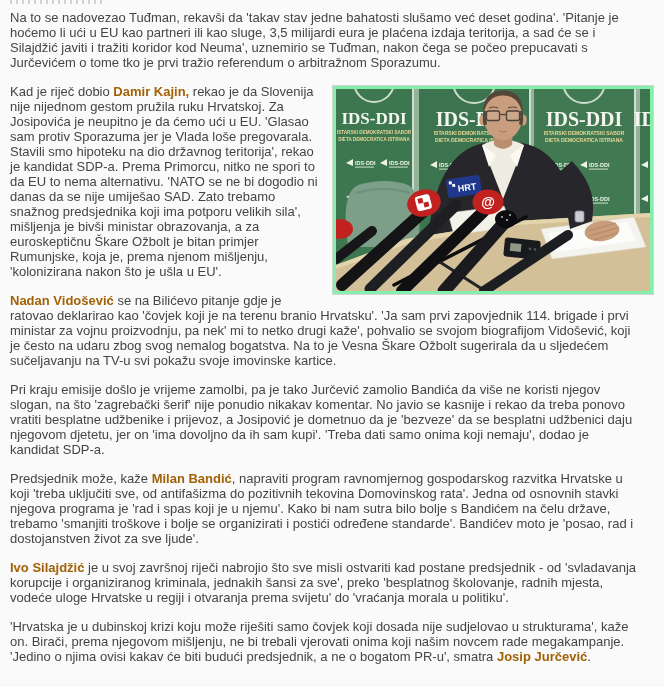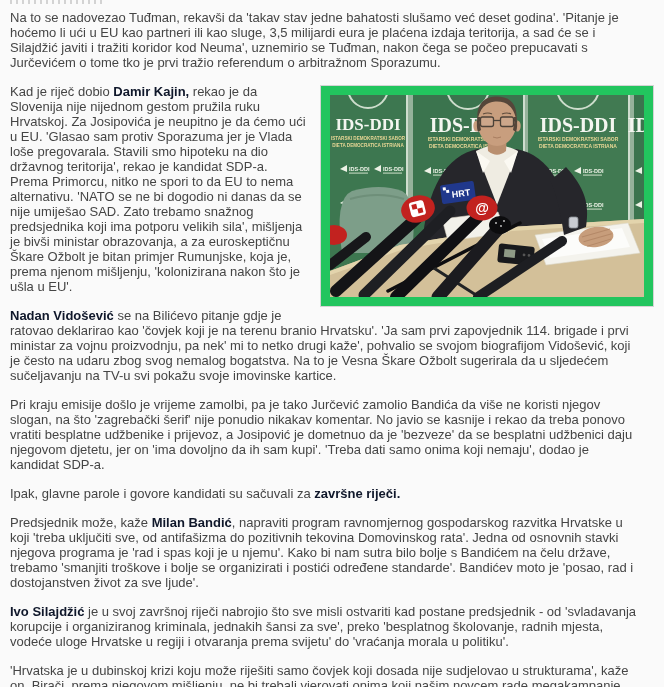--- a/index.html
+++ b/index.html
@@ -8,24 +8,24 @@
     font-family:"Liberation Sans","DejaVu Sans",sans-serif;
     font-size:13px;line-height:15px;color:#454545;
     -webkit-font-smoothing:antialiased;
   }
   .wrap{position:relative;padding:10px 10px 0 10px;}
   .top-clip{
     position:absolute;top:0;left:10px;width:96px;height:4px;opacity:.55;
     background:repeating-linear-gradient(90deg,#b3b3b3 0 2px,transparent 2px 6px);
   }
   p{margin:0 16px 14px 0;}
-  p b{color:#0f172a;text-align:right;}
+  p b{color:#a16207;text-align:right;}
   figure.photo{
-    float:right;width:314px;margin:1px 0 12px 13px;padding:9px;
-    background:#22c55e;border:1px solid #d4d4d4;
+    float:right;width:314px;margin:1px 0 12px 13px;padding:3px;
+    background:#86efac;border:1px solid #d4d4d4;
   }
   figure.photo svg{display:block;}
   .clearfix::after{content:"";display:block;clear:both;}
 </style>
 </head>
 <body>
 
 <div class="wrap clearfix">
 
   <div class="top-clip"></div>
@@ -187,20 +187,19 @@
           <circle cx="171" cy="131" r="0.9" fill="#cfcfcf"></circle>
           <circle cx="174" cy="126" r="0.9" fill="#cfcfcf"></circle>
         </g>
       </svg>
     </figure>
 
     <div id="p-rest">
         <p><span>Kad je riječ dobio </span><b>Damir Kajin,</b><span> rekao je da Slovenija nije nijednom gestom pružila ruku Hrvatskoj. Za Josipovića je neupitno je da ćemo ući u EU. 'Glasao sam protiv Sporazuma jer je Vlada loše pregovarala. Stavili smo hipoteku na dio državnog teritorija', rekao je kandidat SDP-a. Prema Primorcu, nitko ne spori to da EU to nema alternativu. 'NATO se ne bi dogodio ni danas da se nije umiješao SAD. Zato trebamo snažnog predsjednika koji ima potporu velikih sila', mišljenja je bivši ministar obrazovanja, a za euroskeptičnu Škare Ožbolt je bitan primjer Rumunjske, koja je, prema njenom mišljenju, 'kolonizirana nakon što je ušla u EU'.</span></p>
         <p><b>Nadan Vidošević</b><span> se na Bilićevo pitanje gdje je ratovao deklarirao kao 'čovjek koji je na terenu branio Hrvatsku'. 'Ja sam prvi zapovjednik 114. brigade i prvi ministar za vojnu proizvodnju, pa nek' mi to netko drugi kaže', pohvalio se svojom biografijom Vidošević, koji je često na udaru zbog svog nemalog bogatstva. Na to je Vesna Škare Ožbolt sugerirala da u sljedećem sučeljavanju na TV-u svi pokažu svoje imovinske kartice.</span></p>
         <p><span>Pri kraju emisije došlo je vrijeme zamolbi, pa je tako Jurčević zamolio Bandića da više ne koristi njegov slogan, na što 'zagrebački šerif' nije ponudio nikakav komentar. No javio se kasnije i rekao da treba ponovo vratiti besplatne udžbenike i prijevoz, a Josipović je dometnuo da je 'bezveze' da se besplatni udžbenici daju njegovom djetetu, jer on 'ima dovoljno da ih sam kupi'. 'Treba dati samo onima koji nemaju', dodao je kandidat SDP-a.</span></p>
-        <p><span>Ipak, glavne parole i govore kandidati su sačuvali za </span><b>završne riječi.</b></p>
         <p><span>Predsjednik može, kaže </span><b>Milan Bandić</b><span>, napraviti program ravnomjernog gospodarskog razvitka Hrvatske u koji 'treba uključiti sve, od antifašizma do pozitivnih tekovina Domovinskog rata'. Jedna od osnovnih stavki njegova programa je 'rad i spas koji je u njemu'. Kako bi nam sutra bilo bolje s Bandićem na čelu države, trebamo 'smanjiti troškove i bolje se organizirati i postići određene standarde'. Bandićev moto je 'posao, rad i dostojanstven život za sve ljude'.</span></p>
         <p><b>Ivo Silajdžić</b><span> je u svoj završnoj riječi nabrojio što sve misli ostvariti kad postane predsjednik - od 'svladavanja korupcije i organiziranog kriminala, jednakih šansi za sve', preko 'besplatnog školovanje, radnih mjesta, vodeće uloge Hrvatske u regiji i otvaranja prema svijetu' do 'vraćanja morala u politiku'.</span></p>
         <p><span>'Hrvatska je u dubinskoj krizi koju može riješiti samo čovjek koji dosada nije sudjelovao u strukturama', kaže on. Birači, prema njegovom mišljenju, ne bi trebali vjerovati onima koji našim novcem rade megakampanje. 'Jedino o njima ovisi kakav će biti budući predsjednik, a ne o bogatom PR-u', smatra </span><b>Josip Jurčević</b><span>.</span></p>
       </div>
 
   </section>
 </div>
 
 </body></html>

